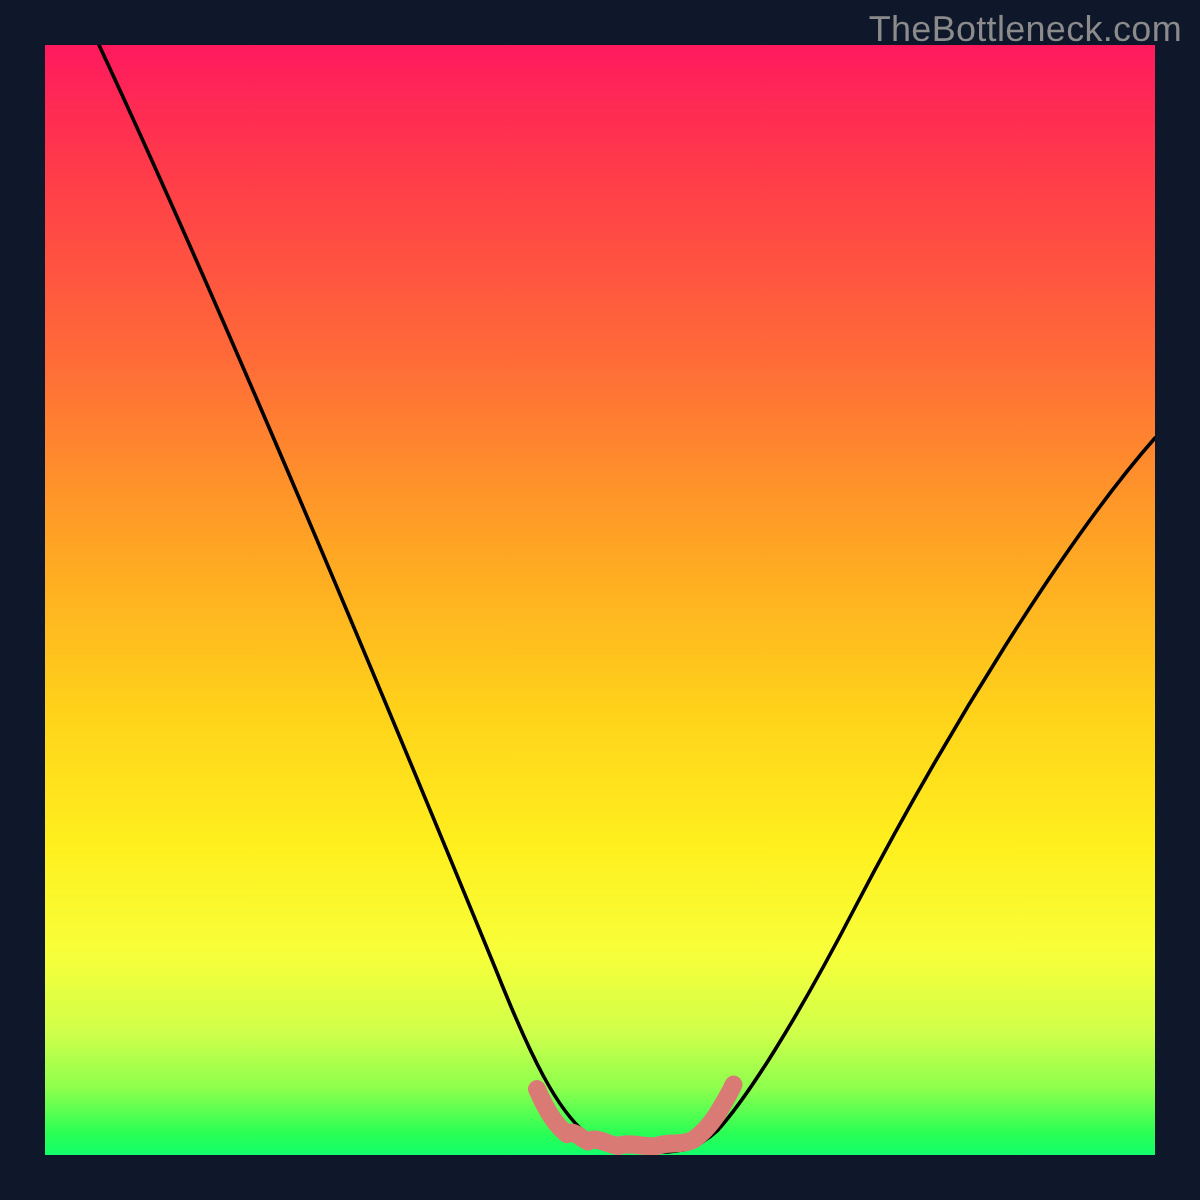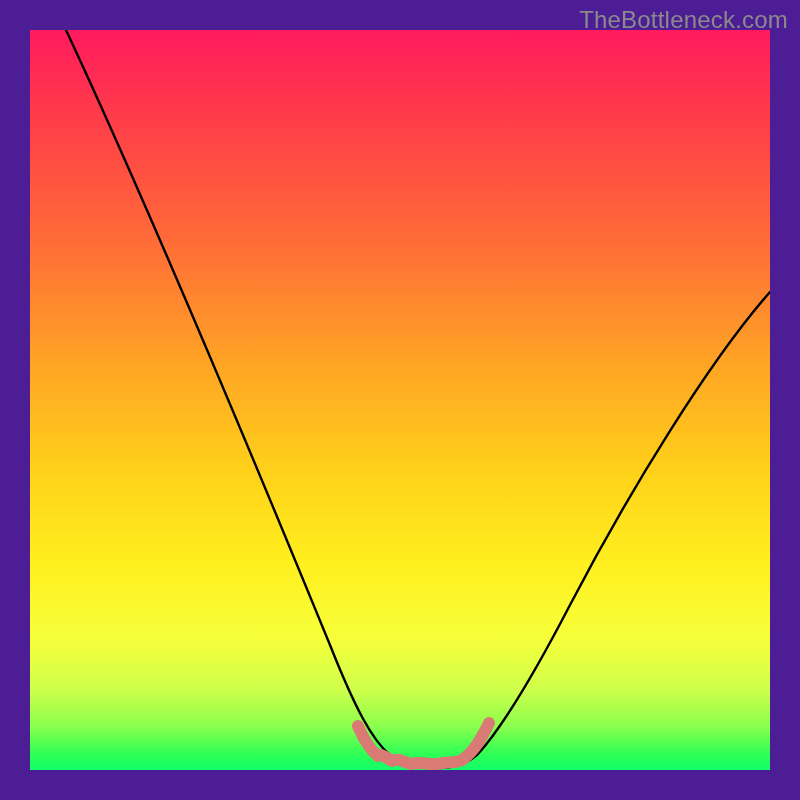--- a/index.html
+++ b/index.html
@@ -7,21 +7,21 @@
     padding: 0;
     width: 800px;
     height: 800px;
     background: #000;
     overflow: hidden;
     font-family: Arial, Helvetica, sans-serif;
   }
   .frame {
     position: absolute;
     inset: 0;
-    background: #4c1d95;
+    background: #0f172a;
     padding-left: 36px;
   }
   .plot {
     position: absolute;
     left: 30px;
     top: 30px;
     width: 740px;
     height: 740px;
     overflow: hidden;
   }

